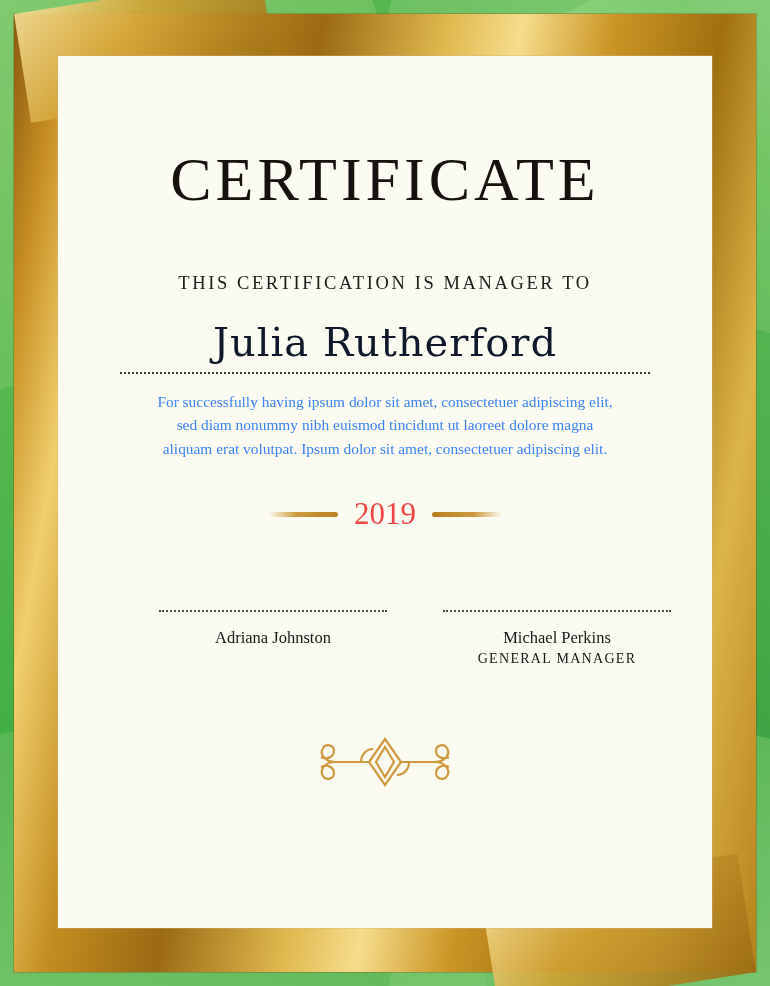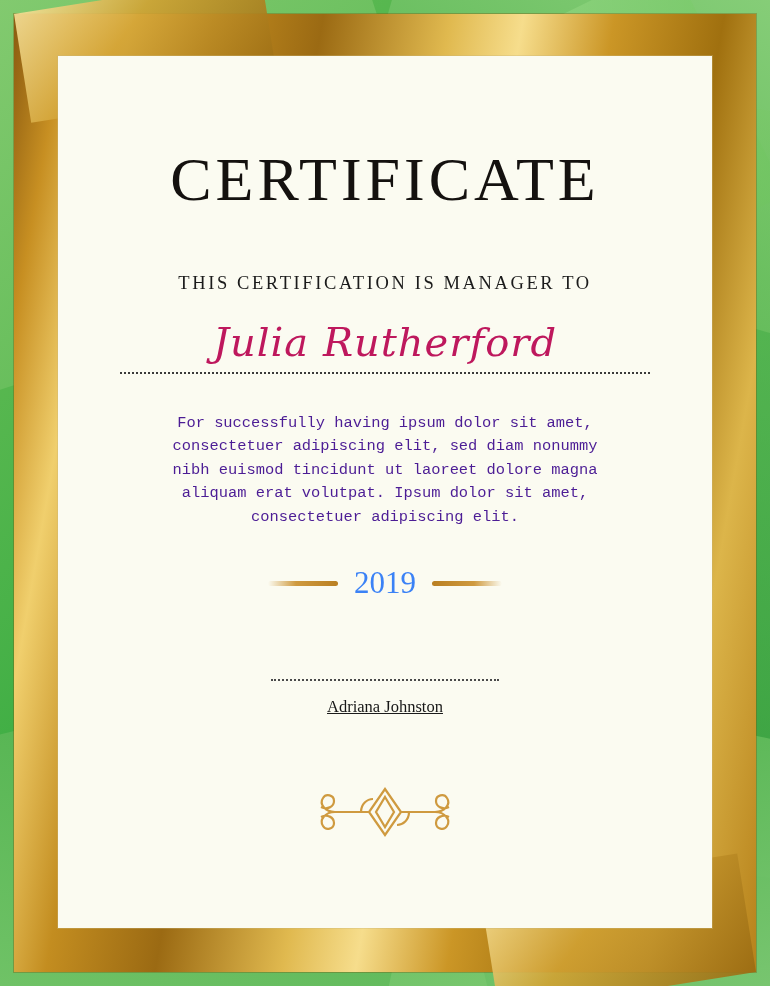--- a/index.html
+++ b/index.html
@@ -147,69 +147,67 @@
     font-family: "Liberation Serif", serif;
   }
 
   .recipient-wrap {
     margin: 26px auto 0;
     width: 530px;
     position: relative;
   }
   .recipient {
     font-size: 40px;
-    color: #be185d;
+    color: #0f172a;
     font-family: "DejaVu Serif", serif;
-    font-style: italic;
     letter-spacing: 1px;
     line-height: 1.1;
     padding-bottom: 8px;
   }
   .dotline {
     border-bottom: 2.5px dotted #3a3a3a;
     width: 100%;
     height: 0;
   }
 
   .body-text {
-    margin: 38px auto 0;
+    margin: 16px auto 0;
     width: 470px;
     font-size: 15.4px;
     line-height: 1.52;
-    color: #4c1d95;
-    font-family: Liberation Mono, monospace;
+    color: #3b82f6;
+    font-family: Liberation Serif, serif;
   }
 
   .year-row {
     margin-top: 36px;
     display: flex;
     align-items: center;
     justify-content: center;
     gap: 16px;
   }
   .year-dash {
     width: 70px; height: 5px;
     background: linear-gradient(90deg, rgba(205,150,50,0) 0%, #cf9a3f 40%, #b97f22 100%);
     border-radius: 3px;
   }
   .year-dash.right {
     background: linear-gradient(270deg, rgba(205,150,50,0) 0%, #cf9a3f 40%, #b97f22 100%);
   }
   .year {
     font-size: 31px;
-    color: #3b82f6;
+    color: #ef4444;
     font-family: "Liberation Serif", serif;
   }
 
   .signatures {
     margin-top: 78px;
     display: flex;
-    justify-content: center;
+    justify-content: flex-end;
     gap: 56px;
-    text-decoration: underline;
   }
   .sig {
     width: 228px;
   }
   .sig-line {
     border-top: 2.5px dotted #4a4a4a;
     margin-bottom: 16px;
   }
   .sig-name {
     font-size: 16.5px;
@@ -268,20 +266,25 @@
       <div class="year-row">
         <div class="year-dash"></div>
         <div class="year">2019</div>
         <div class="year-dash right"></div>
       </div>
 
       <div class="signatures">
         <div class="sig">
           <div class="sig-line"></div>
           <div class="sig-name">Adriana Johnston</div>
+        </div>
+        <div class="sig">
+          <div class="sig-line"></div>
+          <div class="sig-name">Michael Perkins</div>
+          <div class="sig-role">GENERAL MANAGER</div>
         </div>
       </div>
 
       <div class="flourish">
         <svg width="160" height="66" viewBox="0 0 160 66" fill="none" stroke="#cf9a3f" stroke-width="2.2">
           <path d="M80 10 L96 33 L80 56 L64 33 Z"></path>
           <path d="M80 18 L89 33 L80 48 L71 33 Z"></path>
           <path d="M64 33 H30"></path>
           <path d="M96 33 H130"></path>
           <path d="M30 33 c-10 0 -16 -8 -12 -14 c3 -5 11 -3 11 3 c0 6 -7 9 -13 6"></path>

